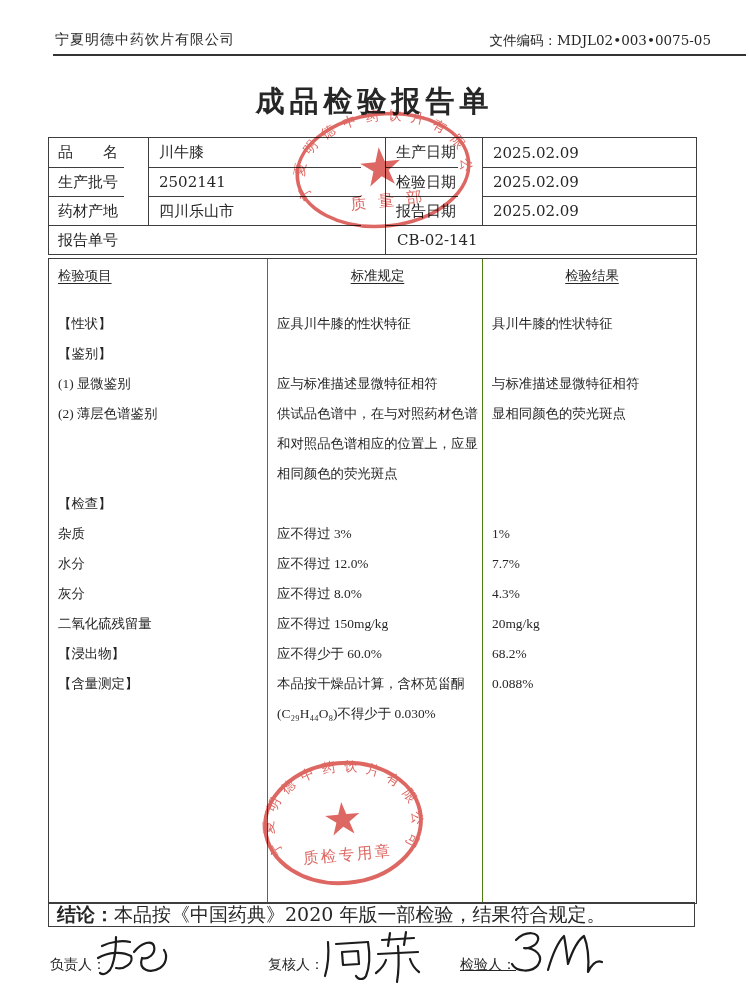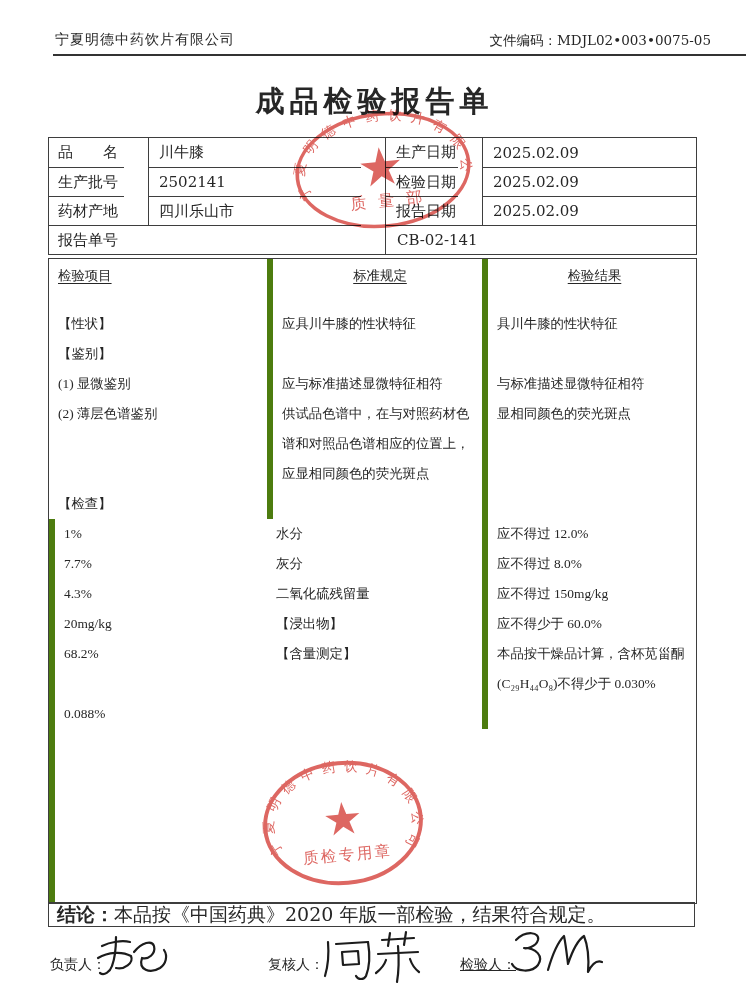--- a/index.html
+++ b/index.html
@@ -38,21 +38,21 @@
   .inspection-table{
     left:48px;top:258px;width:647px;height:644px;
     display:grid;
     grid-template-columns:218px 215px 214px;
     grid-template-rows:50px repeat(11,auto) 1fr;
     border:1px solid #3e3e3e;
     font-size:13.4px;
     line-height:30px;
   }
   .cell{min-height:30px;padding:0 5px 0 9px;font-family:Liberation Serif, serif;}
-  .cell.std,.cell.res{border-left:6px solid #4d7c0f;padding-right:4px;}
+  .cell.std,.cell.res{border-left:1px solid #4d7c0f;padding-right:4px;}
   .cell.head{padding-top:7px;line-height:20px;min-height:43px;}
   .cell.head.std,.cell.head.res{text-align:center;}
   .cell.head span{text-decoration:underline;text-underline-offset:3px;}
 
   
   .conclusion{
     left:48px;top:902px;width:647px;height:25px;
     border:1px solid #3e3e3e;
     display:flex;align-items:center;
     font-size:19px;padding-left:8px;box-sizing:border-box;white-space:nowrap;
@@ -116,20 +116,22 @@
   <div class="cell res">与标准描述显微特征相符</div>
 
   <div class="cell item">(2) 薄层色谱鉴别</div>
   <div class="cell std">供试品色谱中，在与对照药材色谱和对照品色谱相应的位置上，应显相同颜色的荧光斑点</div>
   <div class="cell res">显相同颜色的荧光斑点</div>
 
   <div class="cell item">【检查】</div>
   <div class="cell std"></div>
   <div class="cell res"></div>
 
+  <div class="cell item">杂质</div>
+  <div class="cell std">应不得过 3%</div>
   <div class="cell res">1%</div>
 
   <div class="cell item">水分</div>
   <div class="cell std">应不得过 12.0%</div>
   <div class="cell res">7.7%</div>
 
   <div class="cell item">灰分</div>
   <div class="cell std">应不得过 8.0%</div>
   <div class="cell res">4.3%</div>
 

